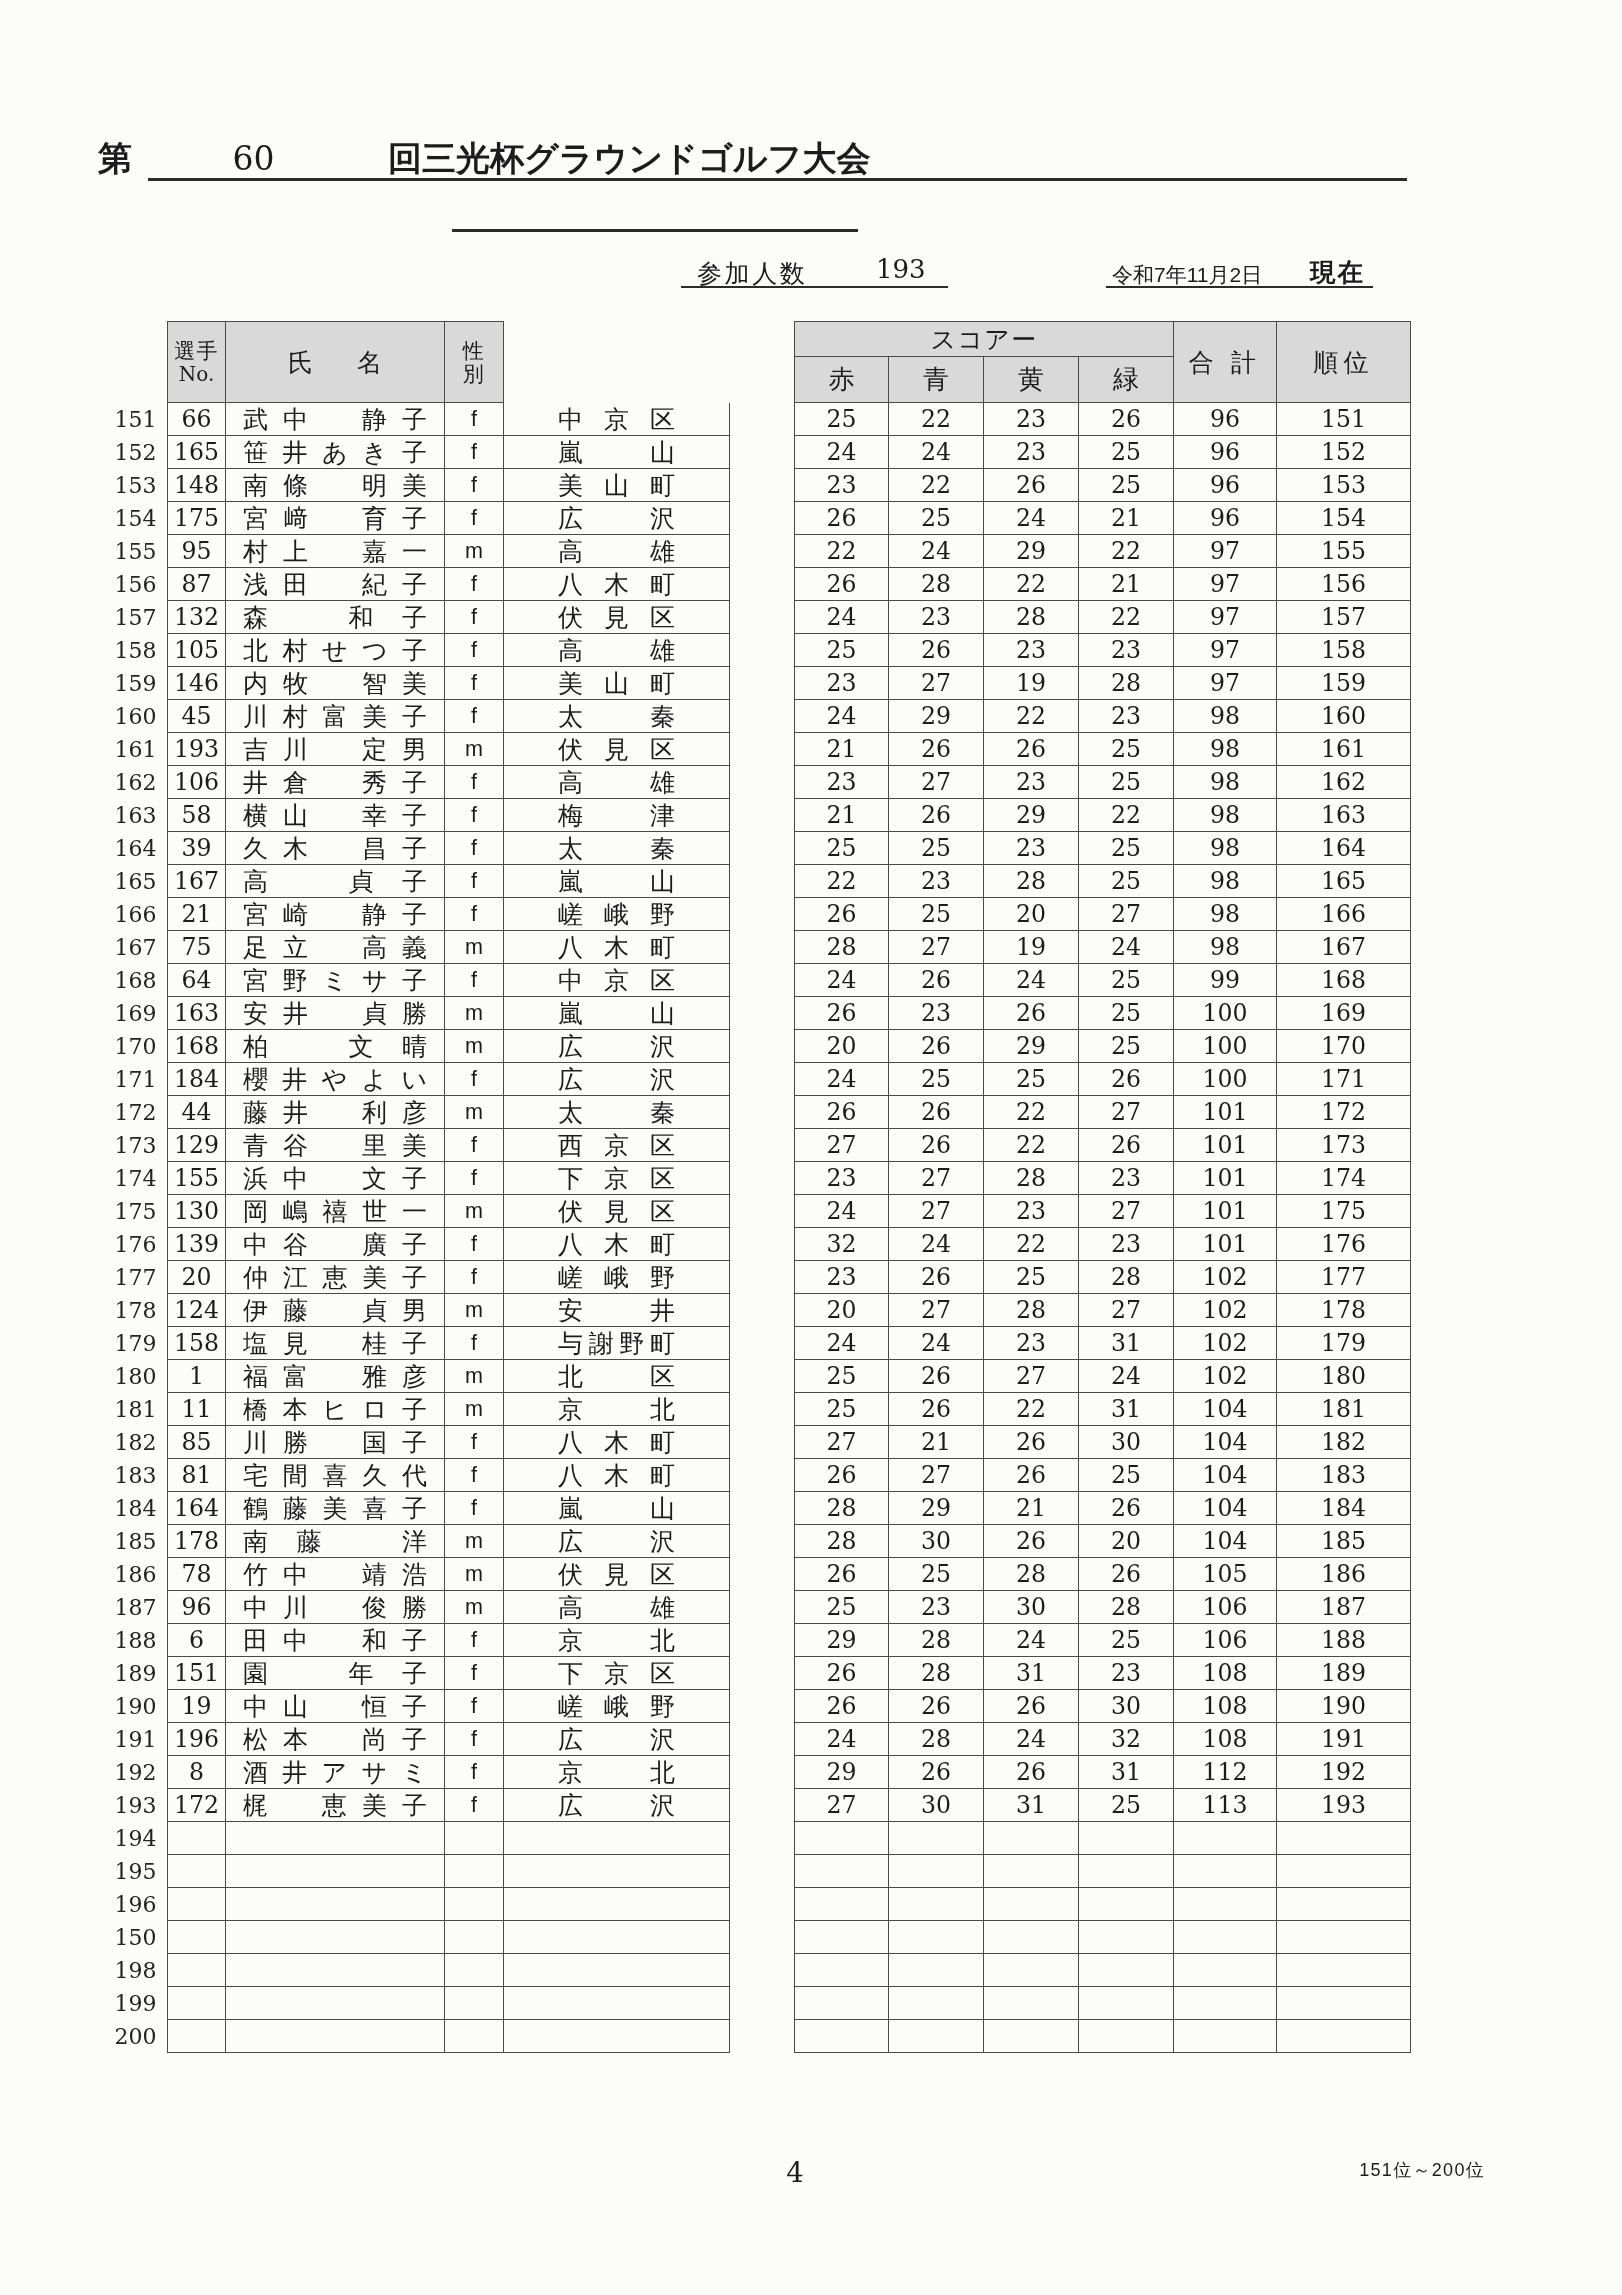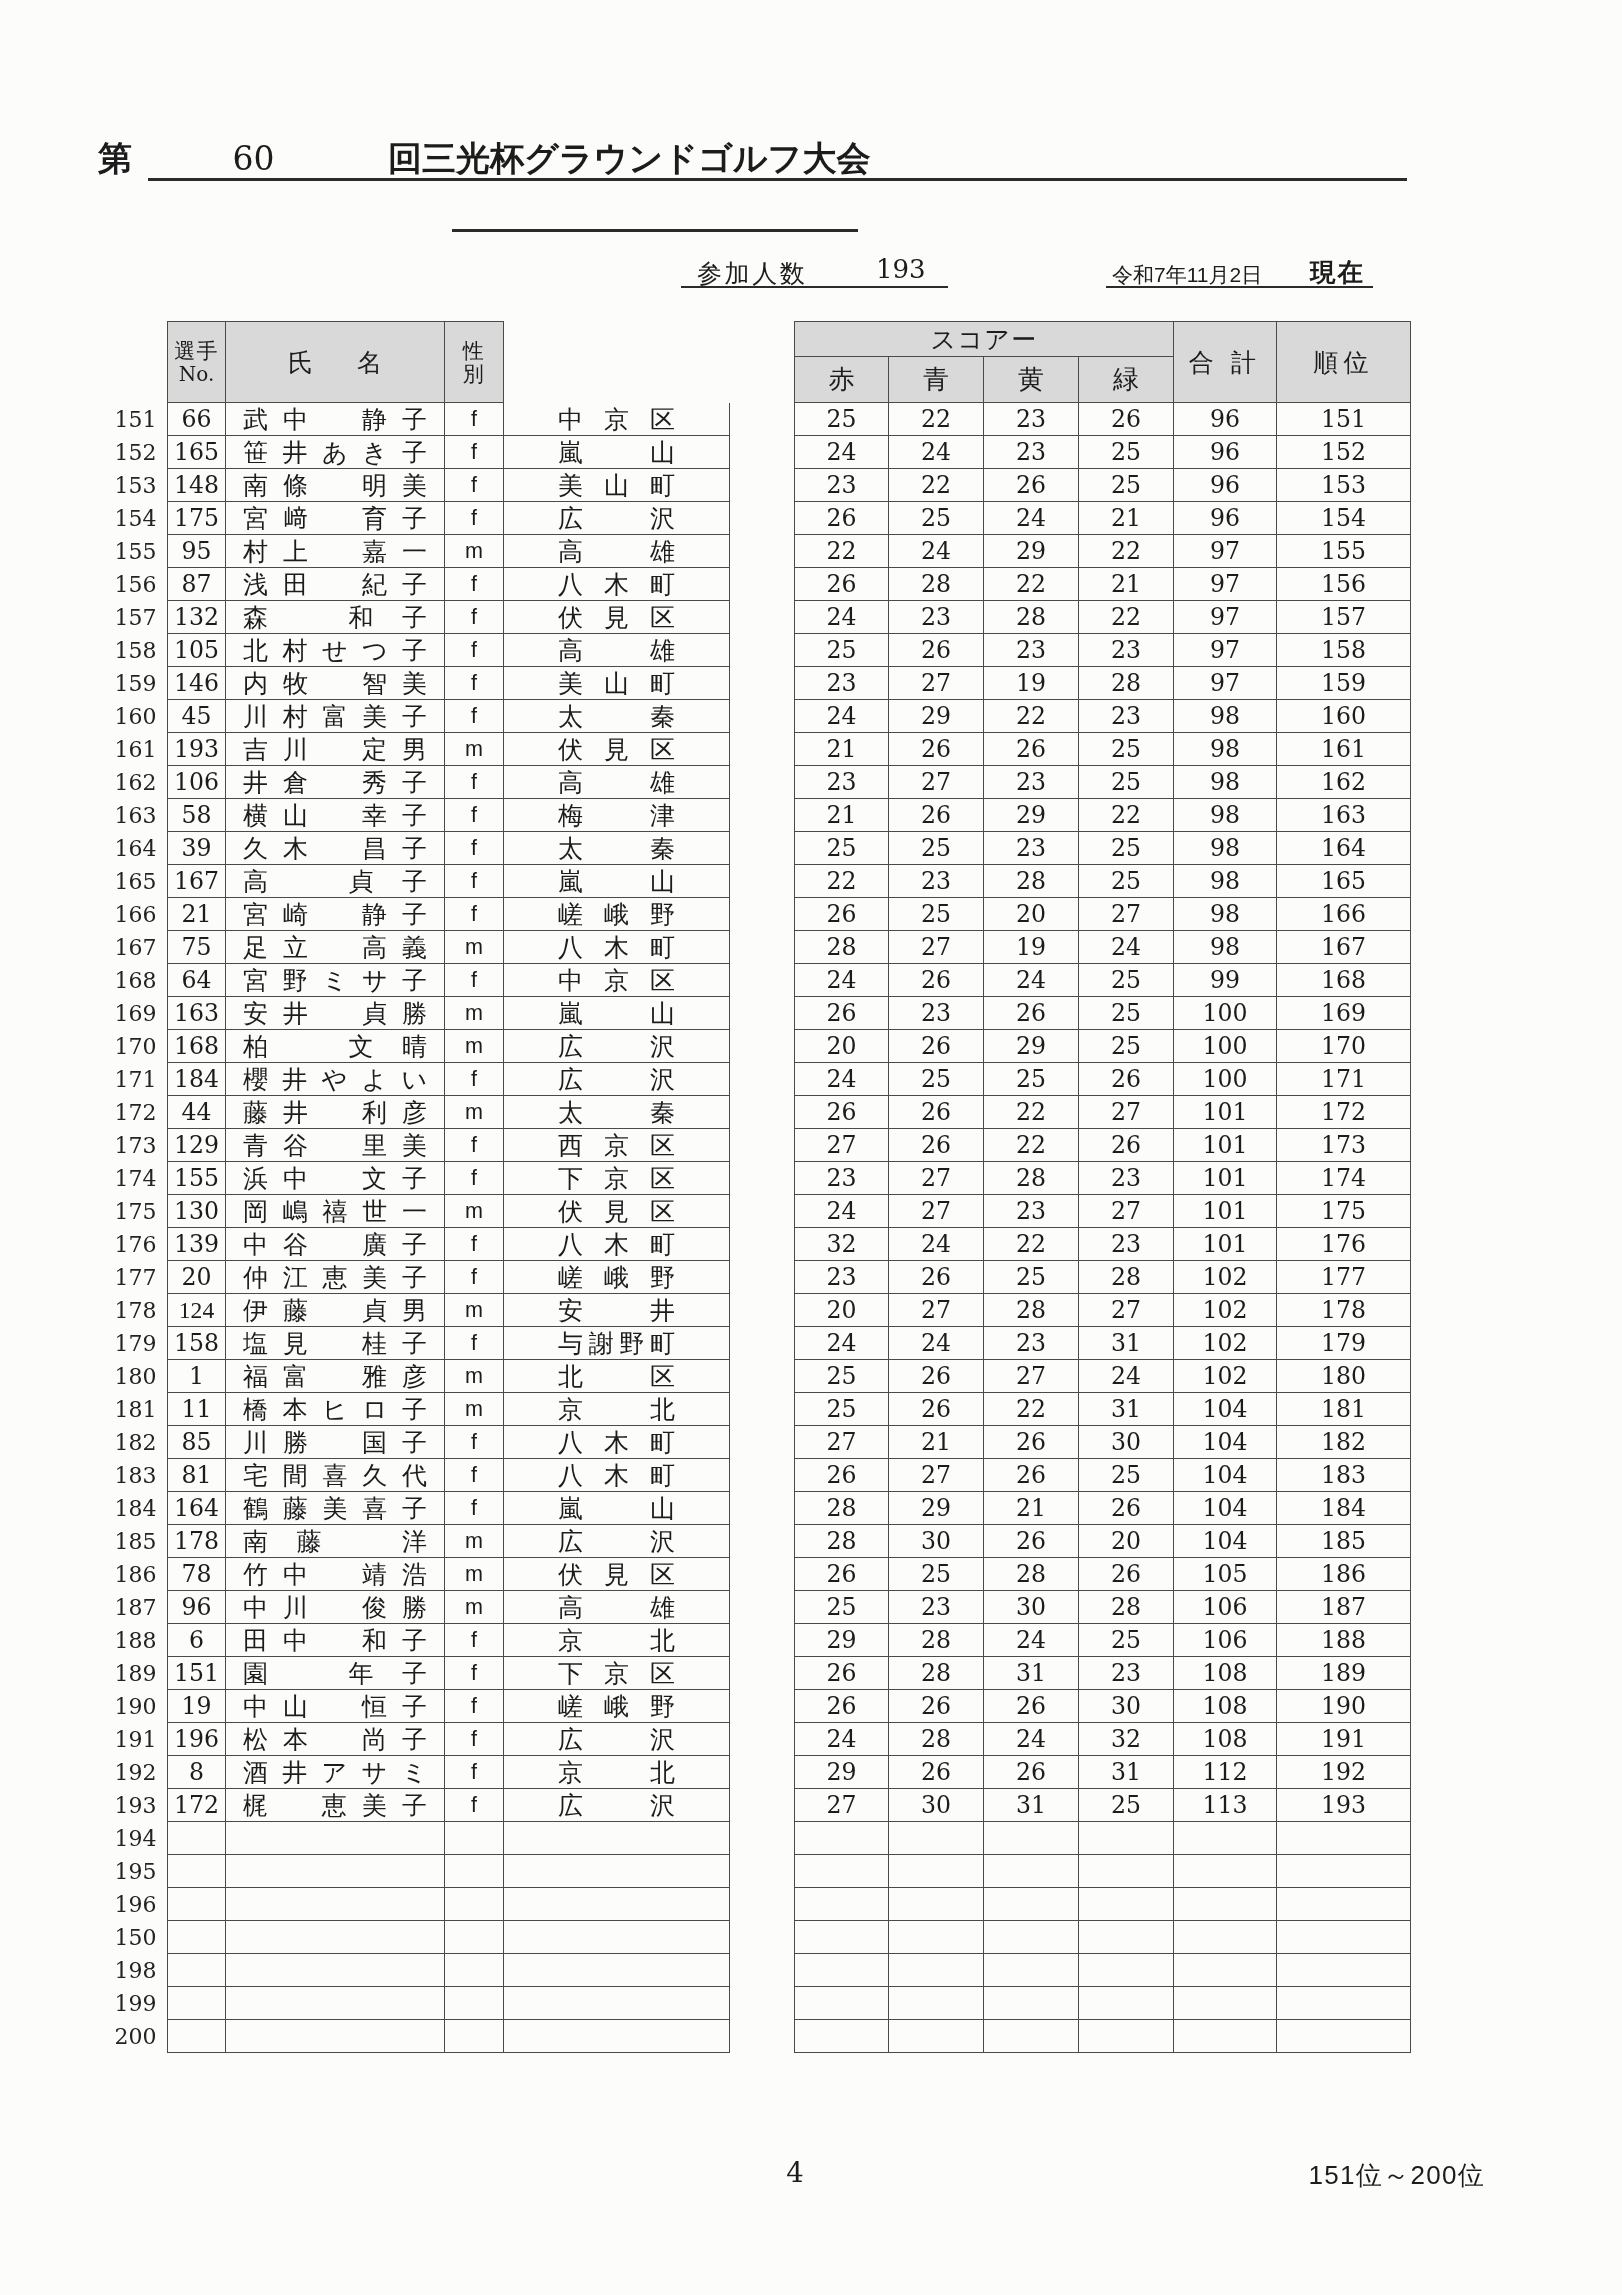--- a/index.html
+++ b/index.html
@@ -55,21 +55,21 @@
   .dist span:only-child{margin:0 auto;}
   .twoline{flex-direction:column;line-height:1.1;font-size:21px;letter-spacing:1.3px;}
   .no-sub{font-family:"DejaVu Serif","Liberation Serif",serif;font-size:20px;letter-spacing:0;}
   .h-name{font-size:25px;padding:0 62px;letter-spacing:0;}
   .h-district{font-size:25px;letter-spacing:6.5px;}
   .h-score{font-size:25px;letter-spacing:1.3px;}
   .h-color{font-size:26px;}
   .h-big{font-size:25px;letter-spacing:5.2px;}
   
   .page-number{position:absolute;left:746px;top:2156px;width:98px;text-align:center;font-size:27.5px;font-family:"DejaVu Serif","Liberation Serif",serif;}
-  .range-label{position:absolute;left:1230px;top:2158px;width:255px;text-align:right;font-size:26px;letter-spacing:1.3px;}
+  .range-label{position:absolute;left:1230px;top:2158px;width:255px;text-align:right;font-size:18px;letter-spacing:1.3px;}
 </style>
 </head>
 <body>
 
 <div class="page">
 
   <div class="title-row">
     <span>第</span>
     <span class="title-num">60</span>
     <span class="title-suffix dist"><span>回</span><span>三</span><span>光</span><span>杯</span><span>グ</span><span>ラ</span><span>ウ</span><span>ン</span><span>ド</span><span>ゴ</span><span>ル</span><span>フ</span><span>大</span><span>会</span></span>
@@ -681,21 +681,21 @@
         <span>野</span>
       </div>
       <div class="cell c-gap" style="grid-area: 29 / 6;"></div>
       <div class="cell c-score num bl" style="grid-area: 29 / 7;">23</div>
       <div class="cell c-score num" style="grid-area: 29 / 8;">26</div>
       <div class="cell c-score num" style="grid-area: 29 / 9;">25</div>
       <div class="cell c-score num" style="grid-area: 29 / 10;">28</div>
       <div class="cell c-total num" style="grid-area: 29 / 11;">102</div>
       <div class="cell c-rank num" style="grid-area: 29 / 12;">177</div>
       <div class="cell c-margin" style="grid-area: 30 / 1;">178</div>
-      <div class="cell c-no num bl" style="grid-area: 30 / 2; font-family: Liberation Serif, serif;">124</div>
+      <div class="cell c-no num bl" style="grid-area: 30 / 2;">124</div>
       <div class="cell c-name dist" style="grid-area: 30 / 3;">
         <span>伊</span>
         <span>藤</span>
         <span class="sp"></span>
         <span>貞</span>
         <span>男</span>
       </div>
       <div class="cell c-sex" style="grid-area: 30 / 4;">m</div>
       <div class="cell c-district dist" style="grid-area: 30 / 5;">
         <span>安</span>

